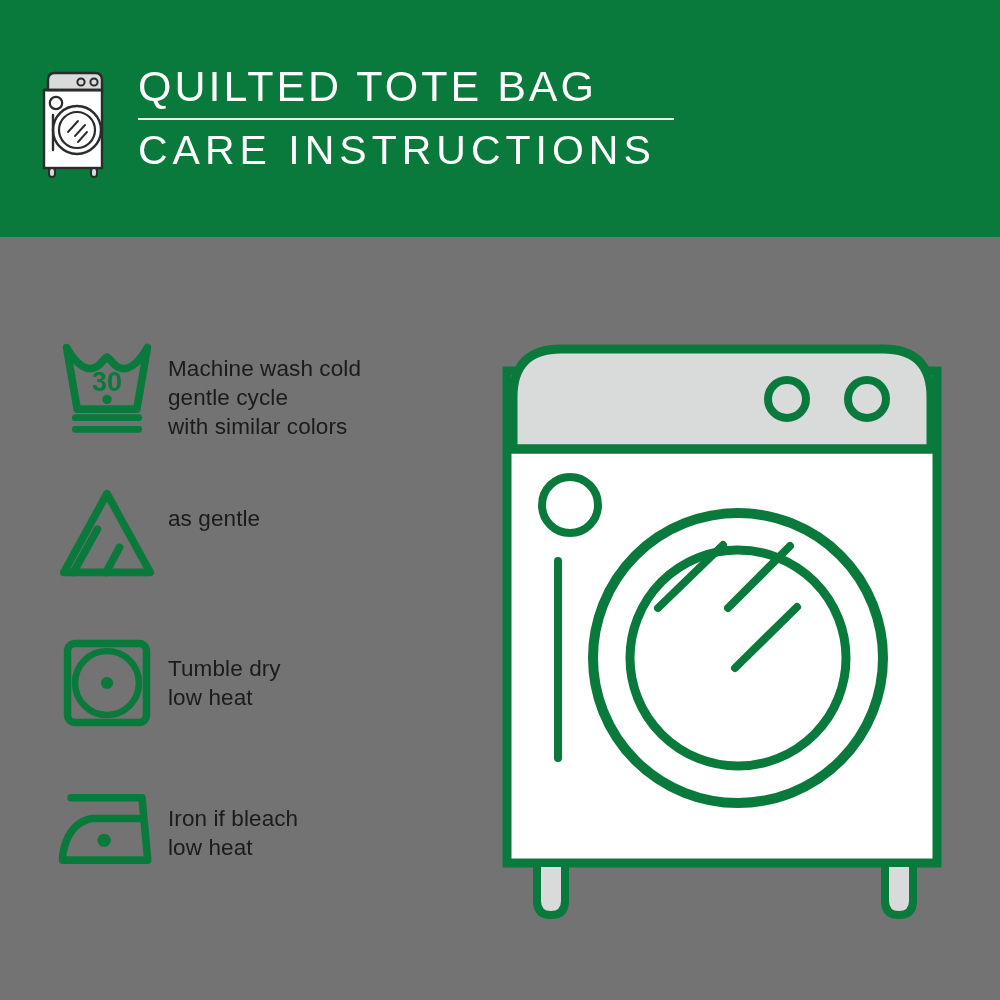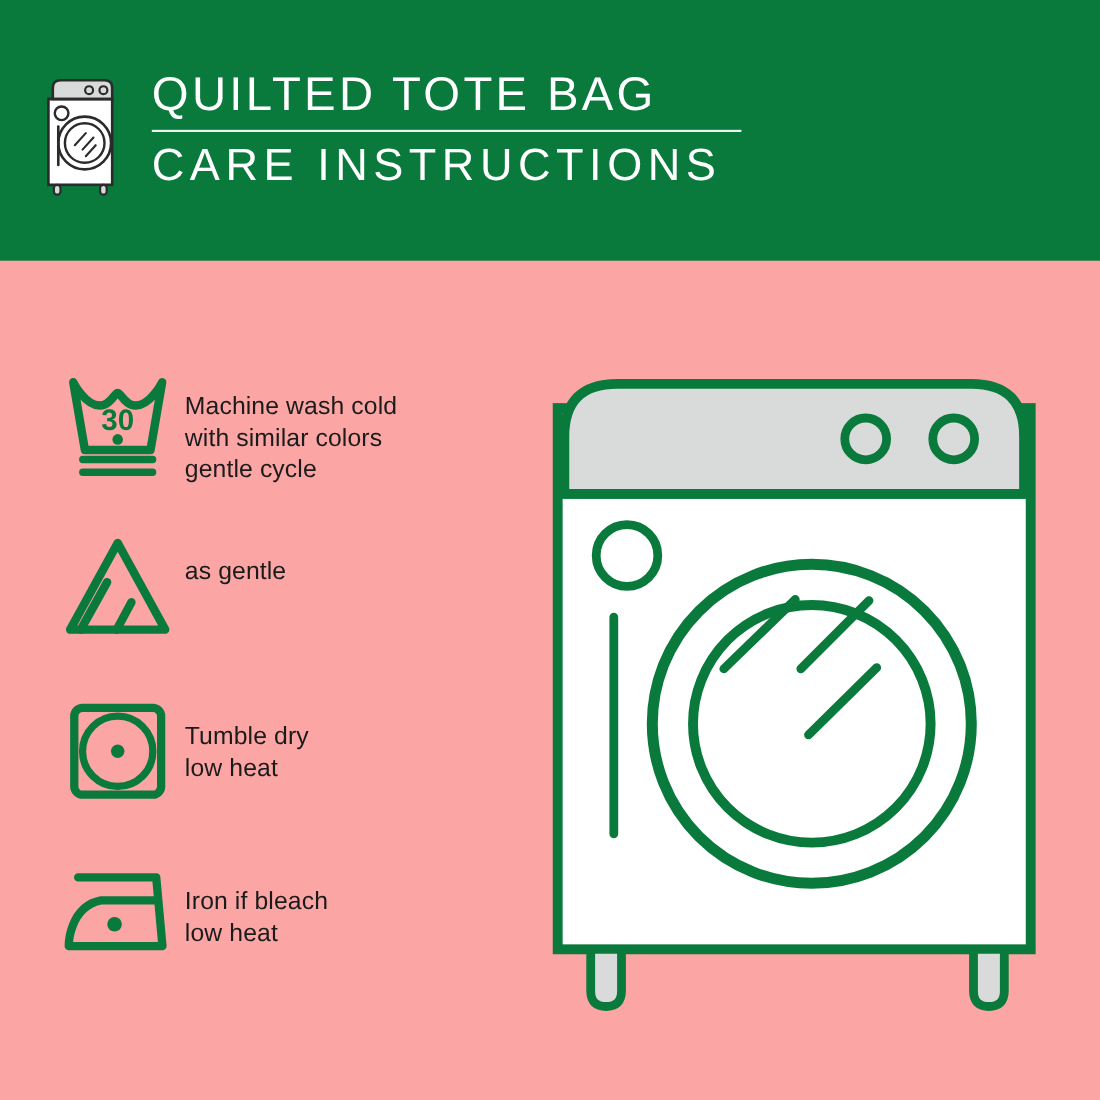--- a/index.html
+++ b/index.html
@@ -3,21 +3,21 @@
 <meta charset="utf-8">
 <style>
   html,body{margin:0;padding:0;}
   body{
     width:1000px;height:1000px;
     background:#ffffff;
     font-family:"Liberation Sans", sans-serif;
     overflow:hidden;
     position:relative;
   }
-  .page{position:relative;width:1000px;height:1000px;background:#fca5a5;}
+  .page{position:relative;width:1000px;height:1000px;background:#737373;}
 
   
   .header{
     position:absolute;left:0;top:0;width:1000px;height:237px;
     background:#0a7a3c;
   }
   .header-inner{
     position:absolute;left:40px;top:62px;
     display:flex;align-items:flex-start;
   }
@@ -128,22 +128,22 @@
             <path d="M13 12 C13 12 24 34 38 34 C48 34 52 22 55 22 C58 22 62 34 72 34 C86 34 97 12 97 12 L86 76 L24 76 Z"></path>
           </g>
           <text x="55" y="57" text-anchor="middle" font-family="Liberation Sans, sans-serif" font-size="28" font-weight="700" fill="#0a7a3c">30</text>
           <circle cx="55" cy="66" r="5" fill="#0a7a3c"></circle>
           <line x1="22" y1="85" x2="88" y2="85" stroke="#0a7a3c" stroke-width="7" stroke-linecap="round"></line>
           <line x1="22" y1="97" x2="88" y2="97" stroke="#0a7a3c" stroke-width="7" stroke-linecap="round"></line>
         </svg>
       </div>
       <div class="care-text">
         <span class="ln">Machine wash cold</span>
+        <span class="ln">gentle cycle</span>
         <span class="ln">with similar colors</span>
-        <span class="ln">gentle cycle</span>
       </div>
     </div>
 
     <div class="care-row">
       <div class="care-symbol">
         <svg viewBox="0 0 110 100" width="106" height="96" xmlns="http://www.w3.org/2000/svg">
           <g fill="none" stroke="#0a7a3c" stroke-width="8" stroke-linecap="round" stroke-linejoin="round">
             <path d="M55 8 L100 90 L10 90 Z"></path>
             <line x1="45" y1="45" x2="20" y2="90"></line>
             <line x1="68" y1="64" x2="54" y2="90"></line>

